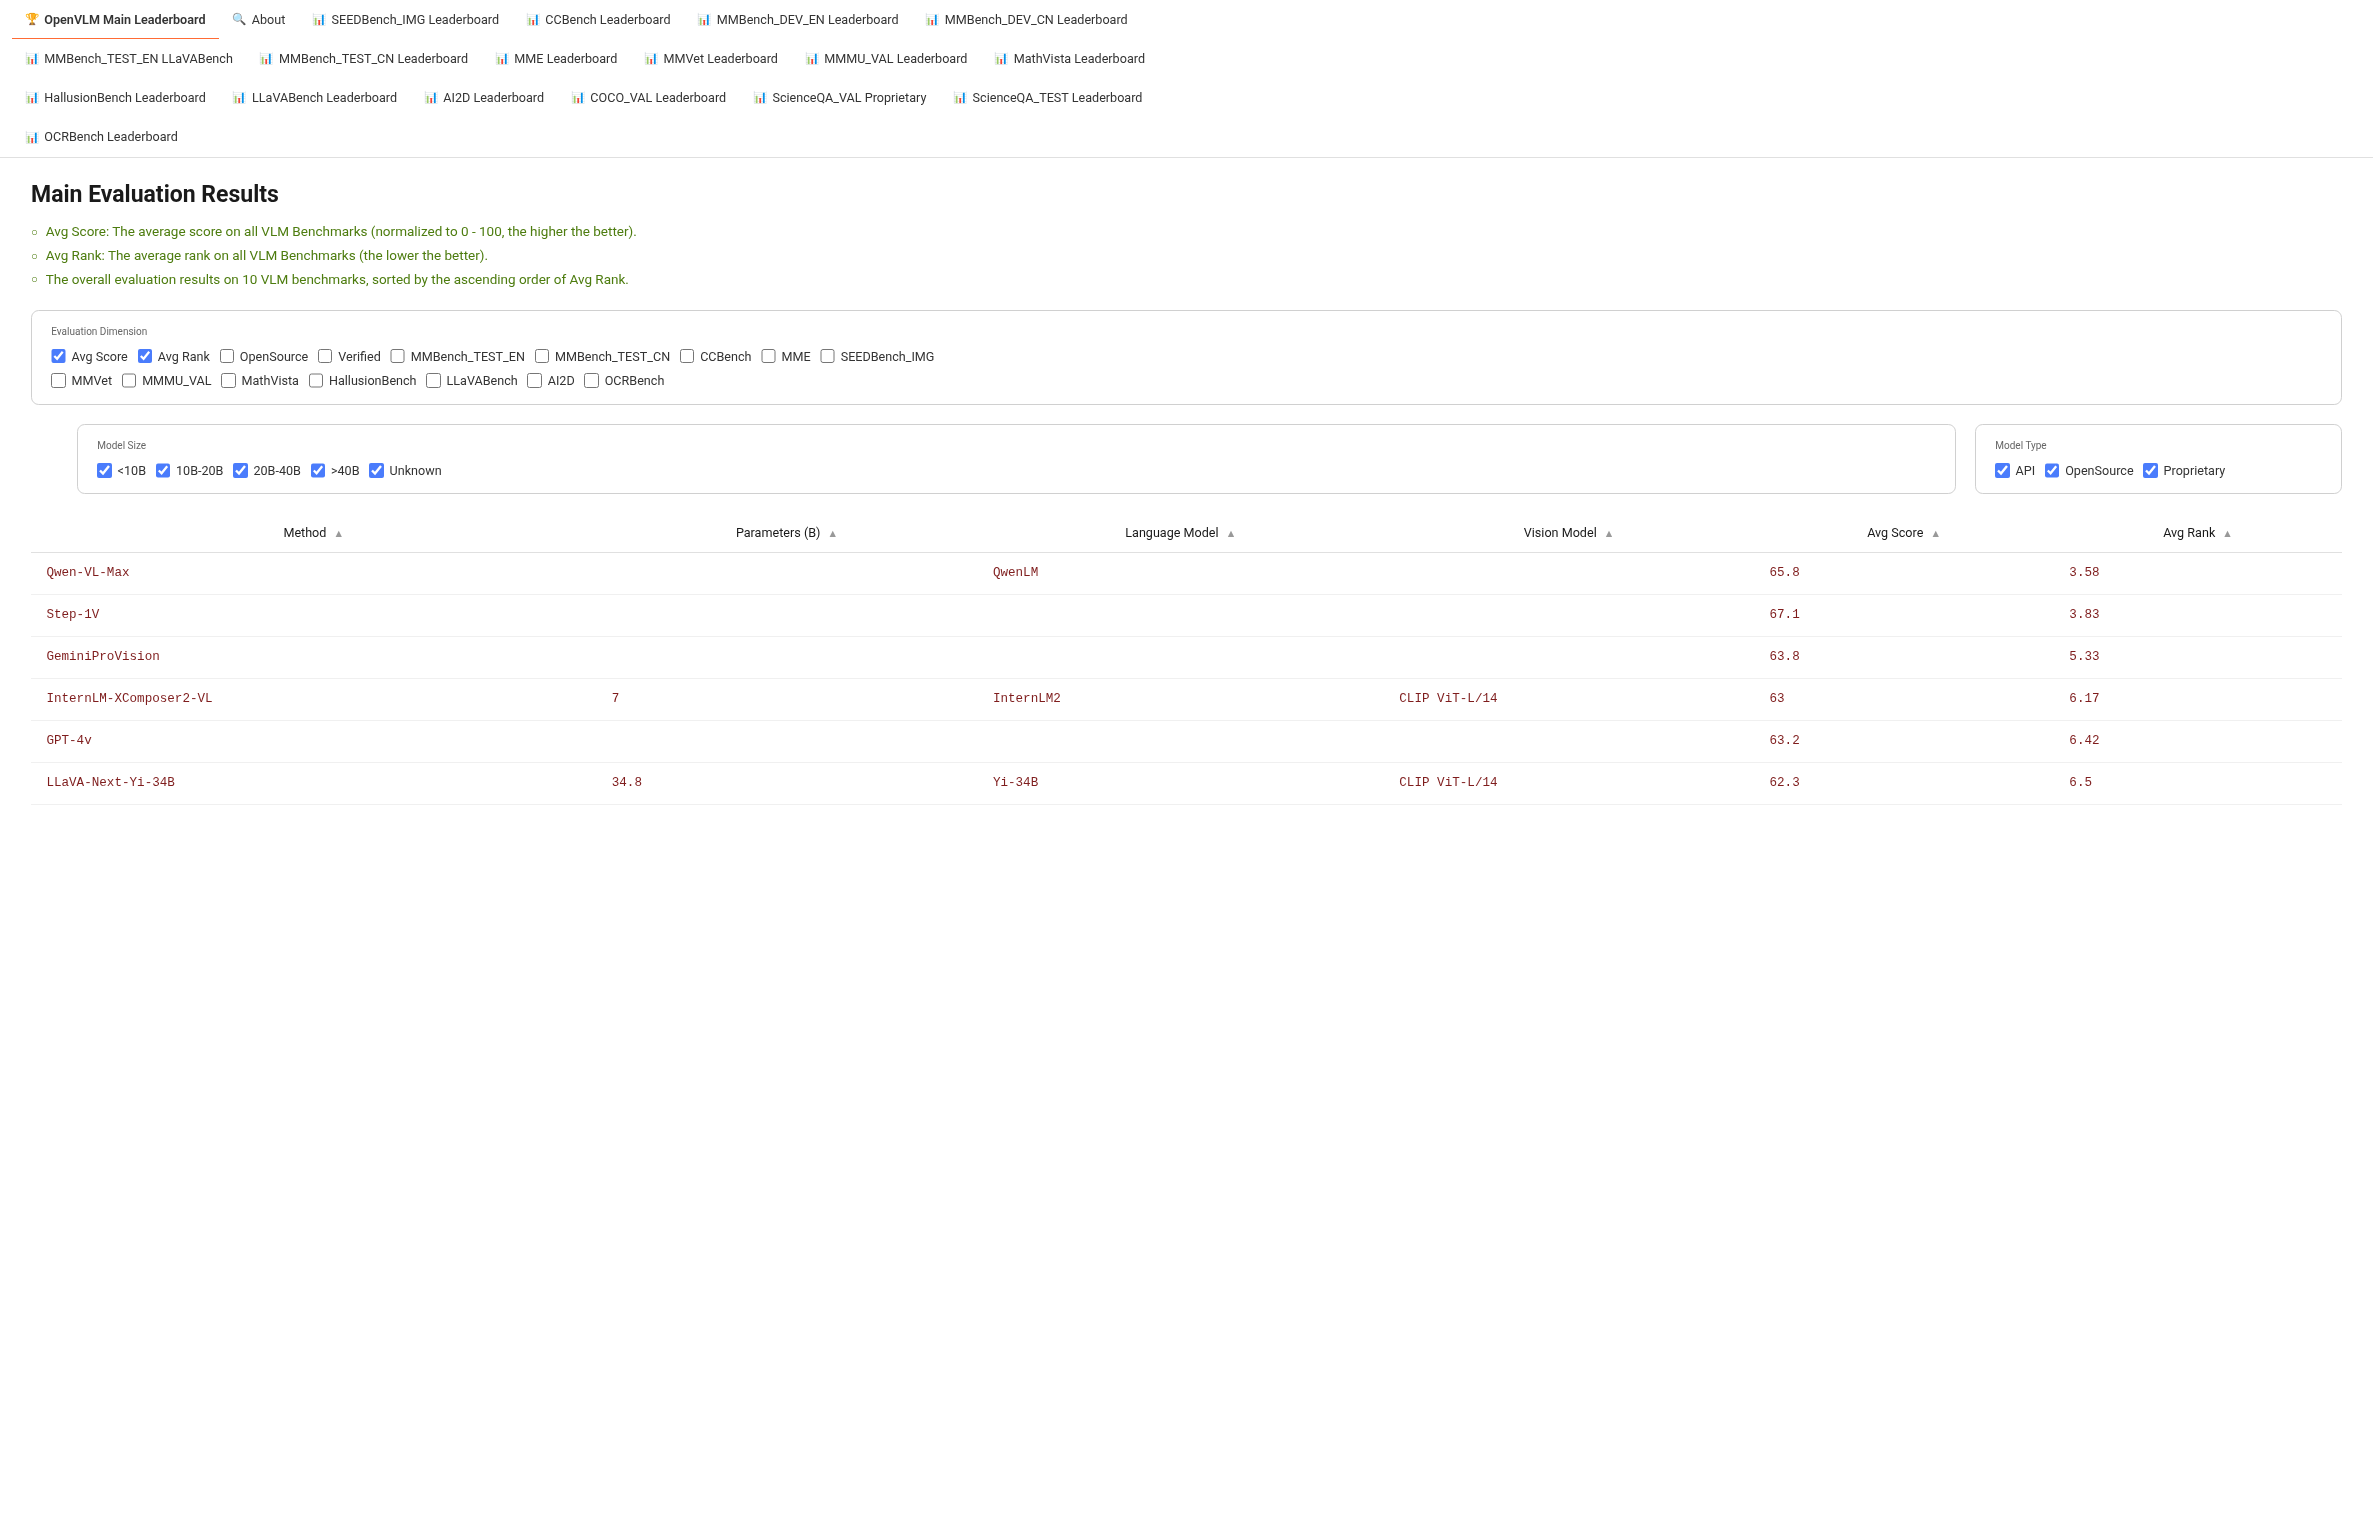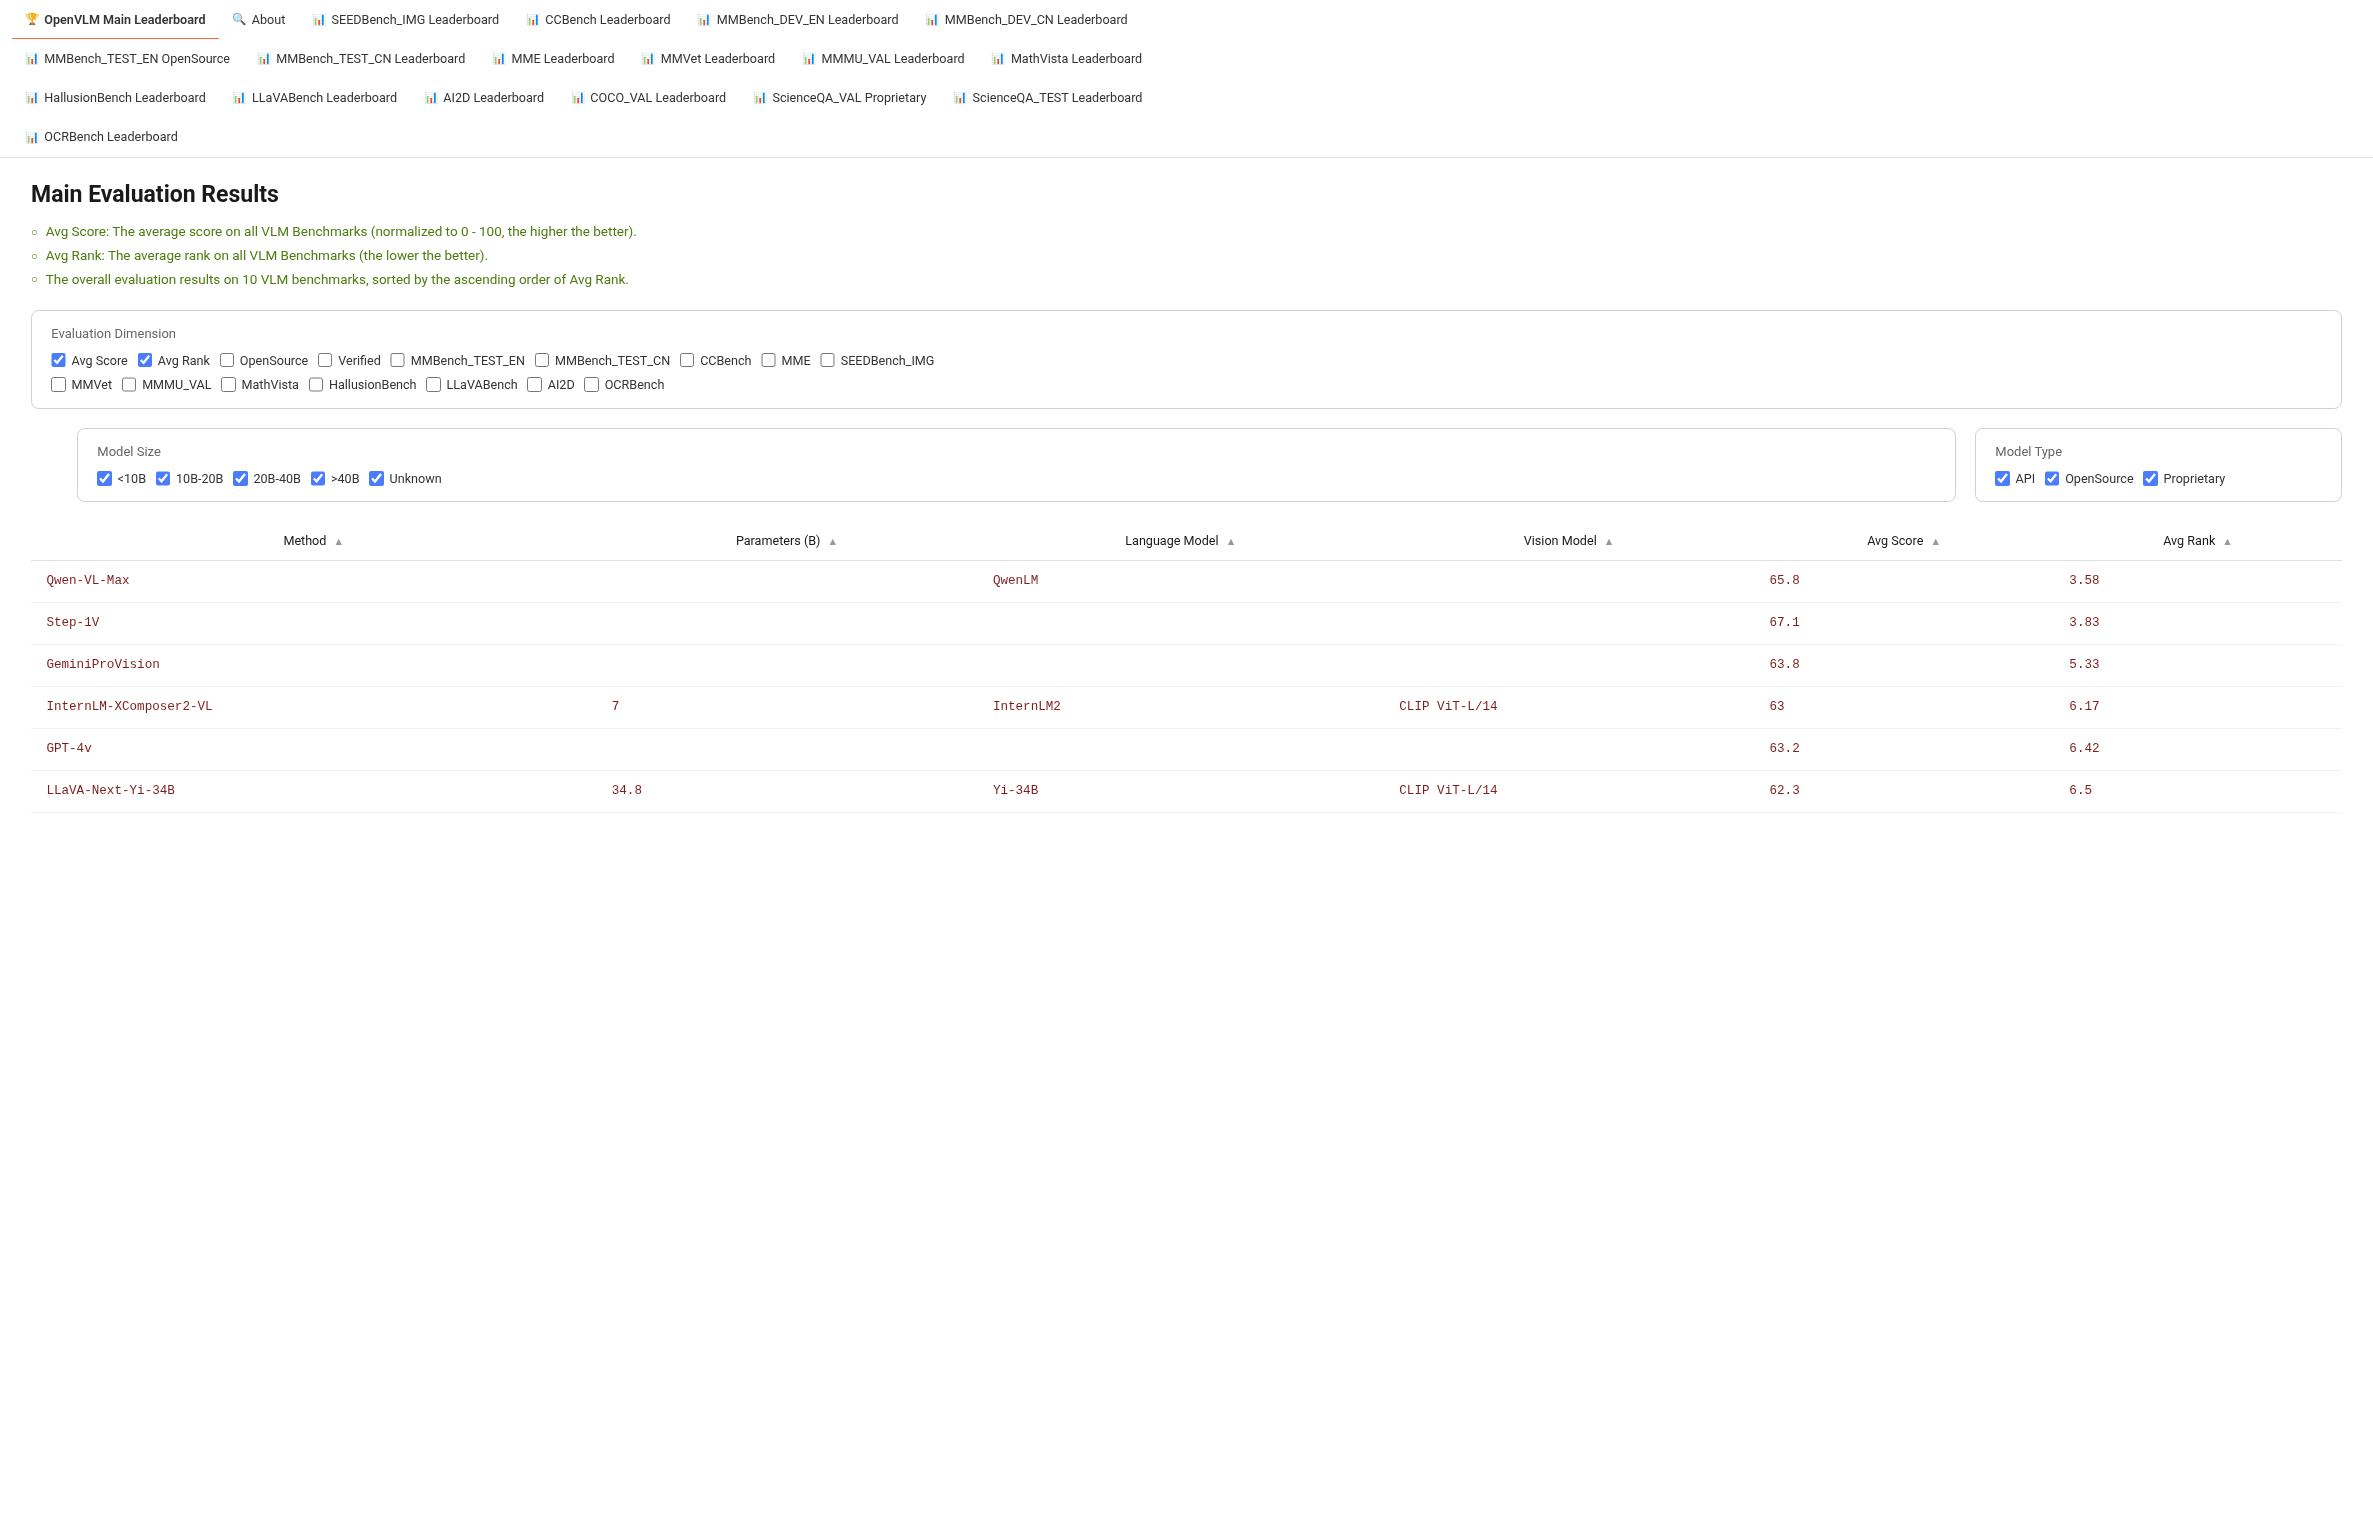--- a/index.html
+++ b/index.html
@@ -67,21 +67,21 @@
     }
 
     
     .filter-panel {
       border: 1px solid #d0d0d0;
       border-radius: 7.7px;
       padding: 15.4px 19.3px;
       margin-bottom: 19.3px;
     }
     .filter-section-title {
-      font-size: 13px;
+      font-size: 10px;
       color: #666;
       margin-bottom: 11.6px;
     }
     .checkbox-row {
       display: flex;
       flex-wrap: wrap;
       gap: 9.7px;
       margin-bottom: 9.7px;
     }
     .checkbox-row:last-child { margin-bottom: 0; }
@@ -169,21 +169,21 @@
       <span>MMBench_DEV_EN Leaderboard</span>
     </a>
     <a class="nav-tab">
       <span class="tab-icon">📊</span>
       <span>MMBench_DEV_CN Leaderboard</span>
     </a>
   </div>
   <div class="nav-tabs">
     <a class="nav-tab">
       <span class="tab-icon">📊</span>
-      <span>MMBench_TEST_EN OpenSource</span>
+      <span>MMBench_TEST_EN LLaVABench</span>
     </a>
     <a class="nav-tab">
       <span class="tab-icon">📊</span>
       <span>MMBench_TEST_CN Leaderboard</span>
     </a>
     <a class="nav-tab">
       <span class="tab-icon">📊</span>
       <span>MME Leaderboard</span>
     </a>
     <a class="nav-tab">

